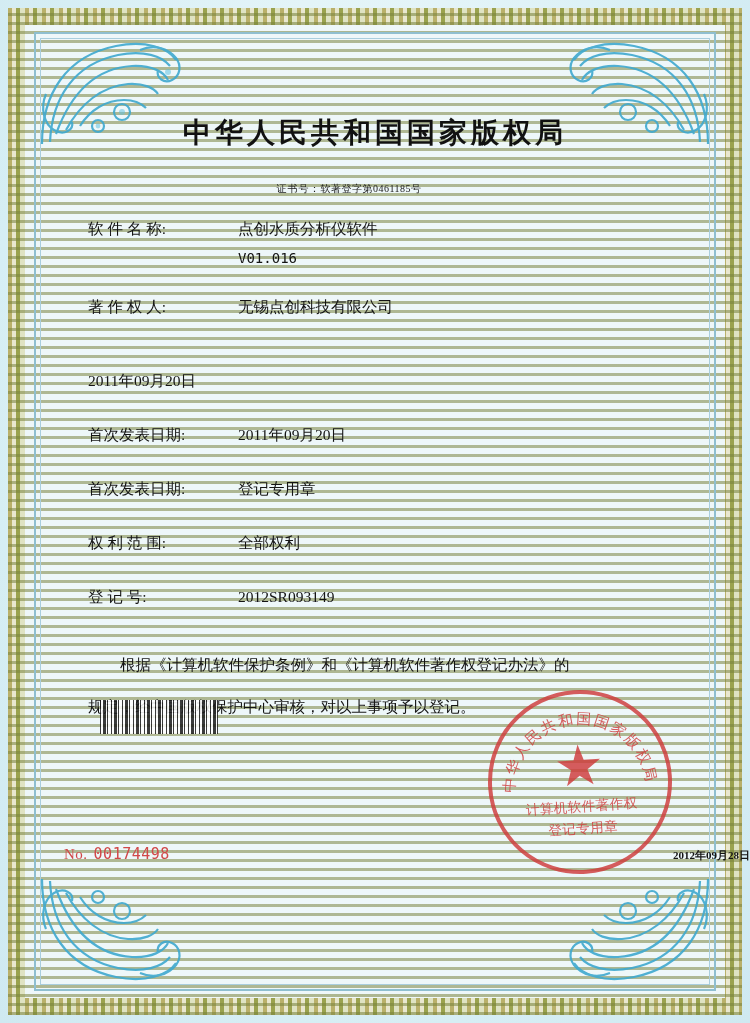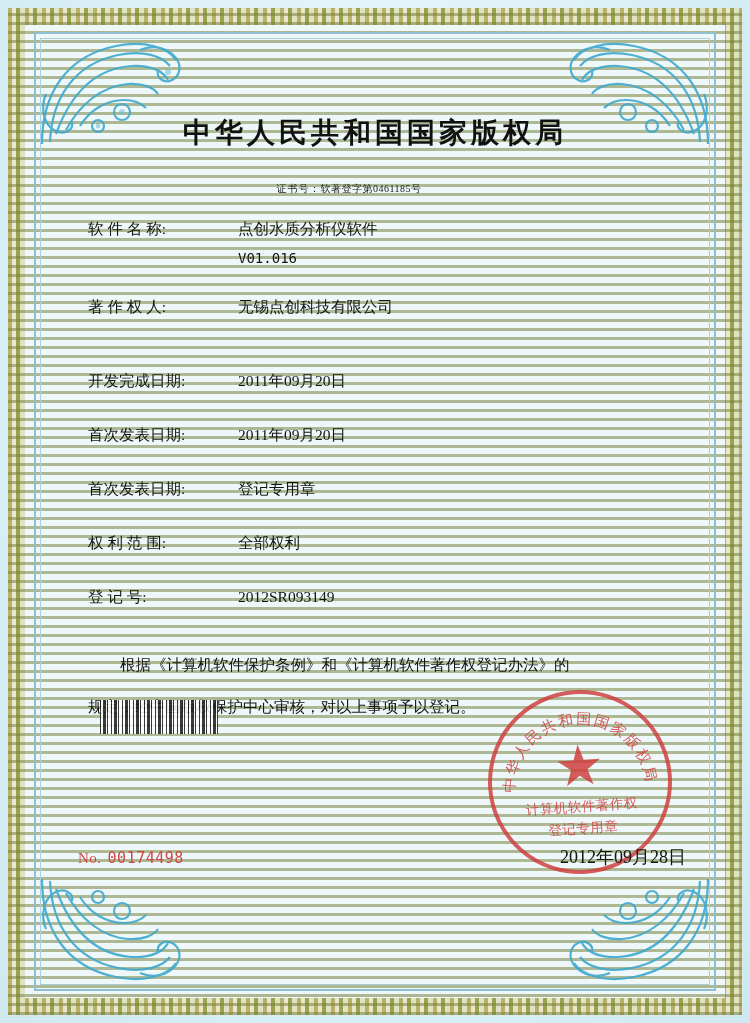--- a/index.html
+++ b/index.html
@@ -220,41 +220,41 @@
   .seal .line2 {
     position: absolute;
     left: 0; right: 0;
     top: 126px;
     font-size: 13.5px;
     letter-spacing: .5px;
   }
   .arcwrap { position:absolute; inset:0; }
   .footer {
     position: absolute;
-    left: 18px; right: 0;
+    left: 4px; right: 0;
     top: 845px;
     padding-left: 60px;
-    padding-right: 64px;
     display: flex;
     justify-content: space-between;
     align-items: baseline;
   }
   .no {
     color: #d14848;
     font-size: 15px;
     letter-spacing: .5px;
     font-family: "DejaVu Sans Mono", "Liberation Mono", monospace;
   }
   .no .pfx {
     font-family: "Liberation Serif", serif;
     margin-right: 6px;
   }
   .date {
     color: #141414;
-    font-size: 18px;
+    font-size: 11px;
+    font-weight: bold;
   }
 </style>
 </head>
 <body>
 
 <div class="cert">
 
   <div class="watermark"></div>
   <div class="watermark2"></div>
 
@@ -341,21 +341,20 @@
       <div class="spacer-sm"></div>
 
       <div class="row">
         <div class="lab">著 作 权 人:</div>
         <div class="val">无锡点创科技有限公司</div>
       </div>
 
       <div class="spacer-md"></div>
 
       <div class="row">
-        <div class="lab">开发完成日期:</div>
         <div class="val">2011年09月20日</div>
       </div>
 
       <div class="spacer-row"></div>
 
       <div class="row">
         <div class="lab">首次发表日期:</div>
         <div class="val">2011年09月20日</div>
       </div>
 

